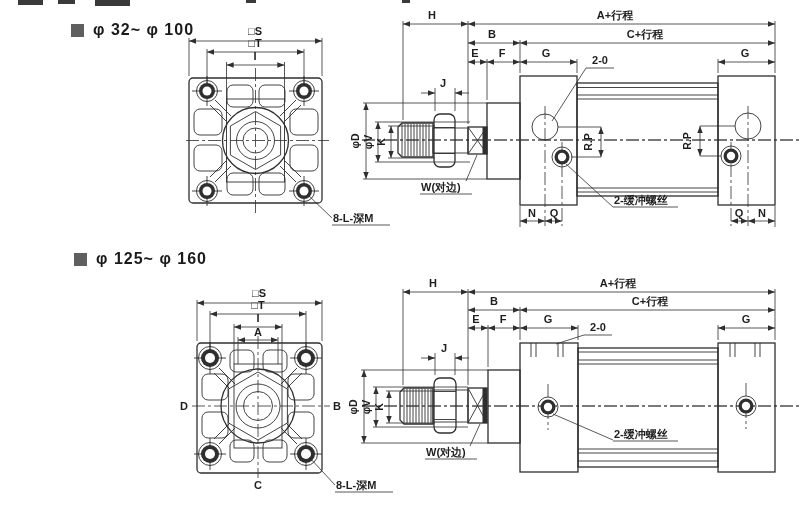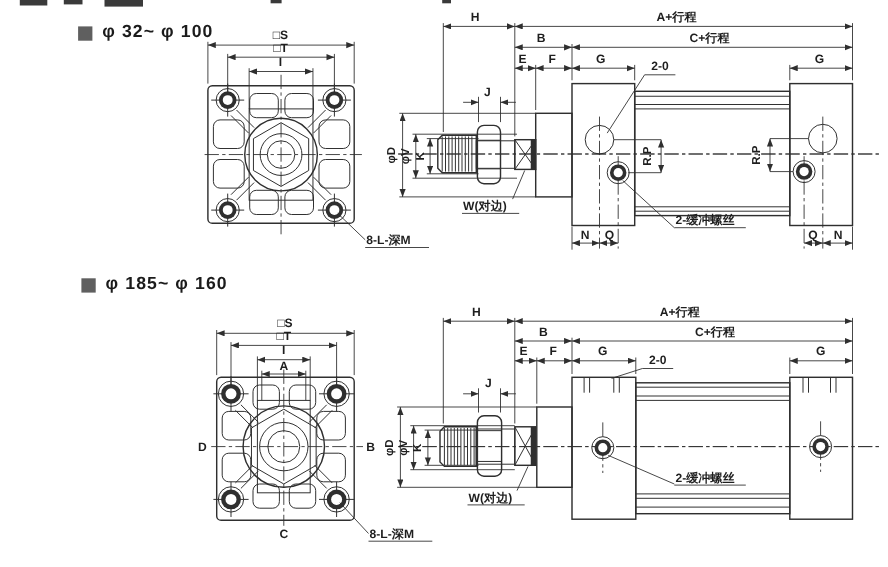--- a/index.html
+++ b/index.html
@@ -28,21 +28,21 @@
 <div class="artifact" style="left:95px;top:0;width:35px;height:6px;"></div>
 <div class="artifact" style="left:246px;top:0;width:10px;height:3px;"></div>
 <div class="artifact" style="left:402px;top:0;width:8px;height:3px;"></div>
 
 <div class="heading" id="h1">
   <span class="marker"></span>
   <span>φ 32~ φ 100</span>
 </div>
 <div class="heading" id="h2">
   <span class="marker"></span>
-  <span>φ 185~ φ 160</span>
+  <span>φ 125~ φ 160</span>
 </div>
 
 <svg width="807" height="515" viewBox="0 0 807 515">
   <defs>
     <marker id="arr" markerWidth="10" markerHeight="8" refX="9" refY="3.5" orient="auto-start-reverse">
       <path d="M0,0 L9,3.5 L0,7 Z" fill="#2f2f2f"></path>
     </marker>
     <g id="bolt-sm">
       <line x1="-15" y1="0" x2="15" y2="0" class="th"></line>
       <line x1="0" y1="-15" x2="0" y2="15" class="th"></line>

